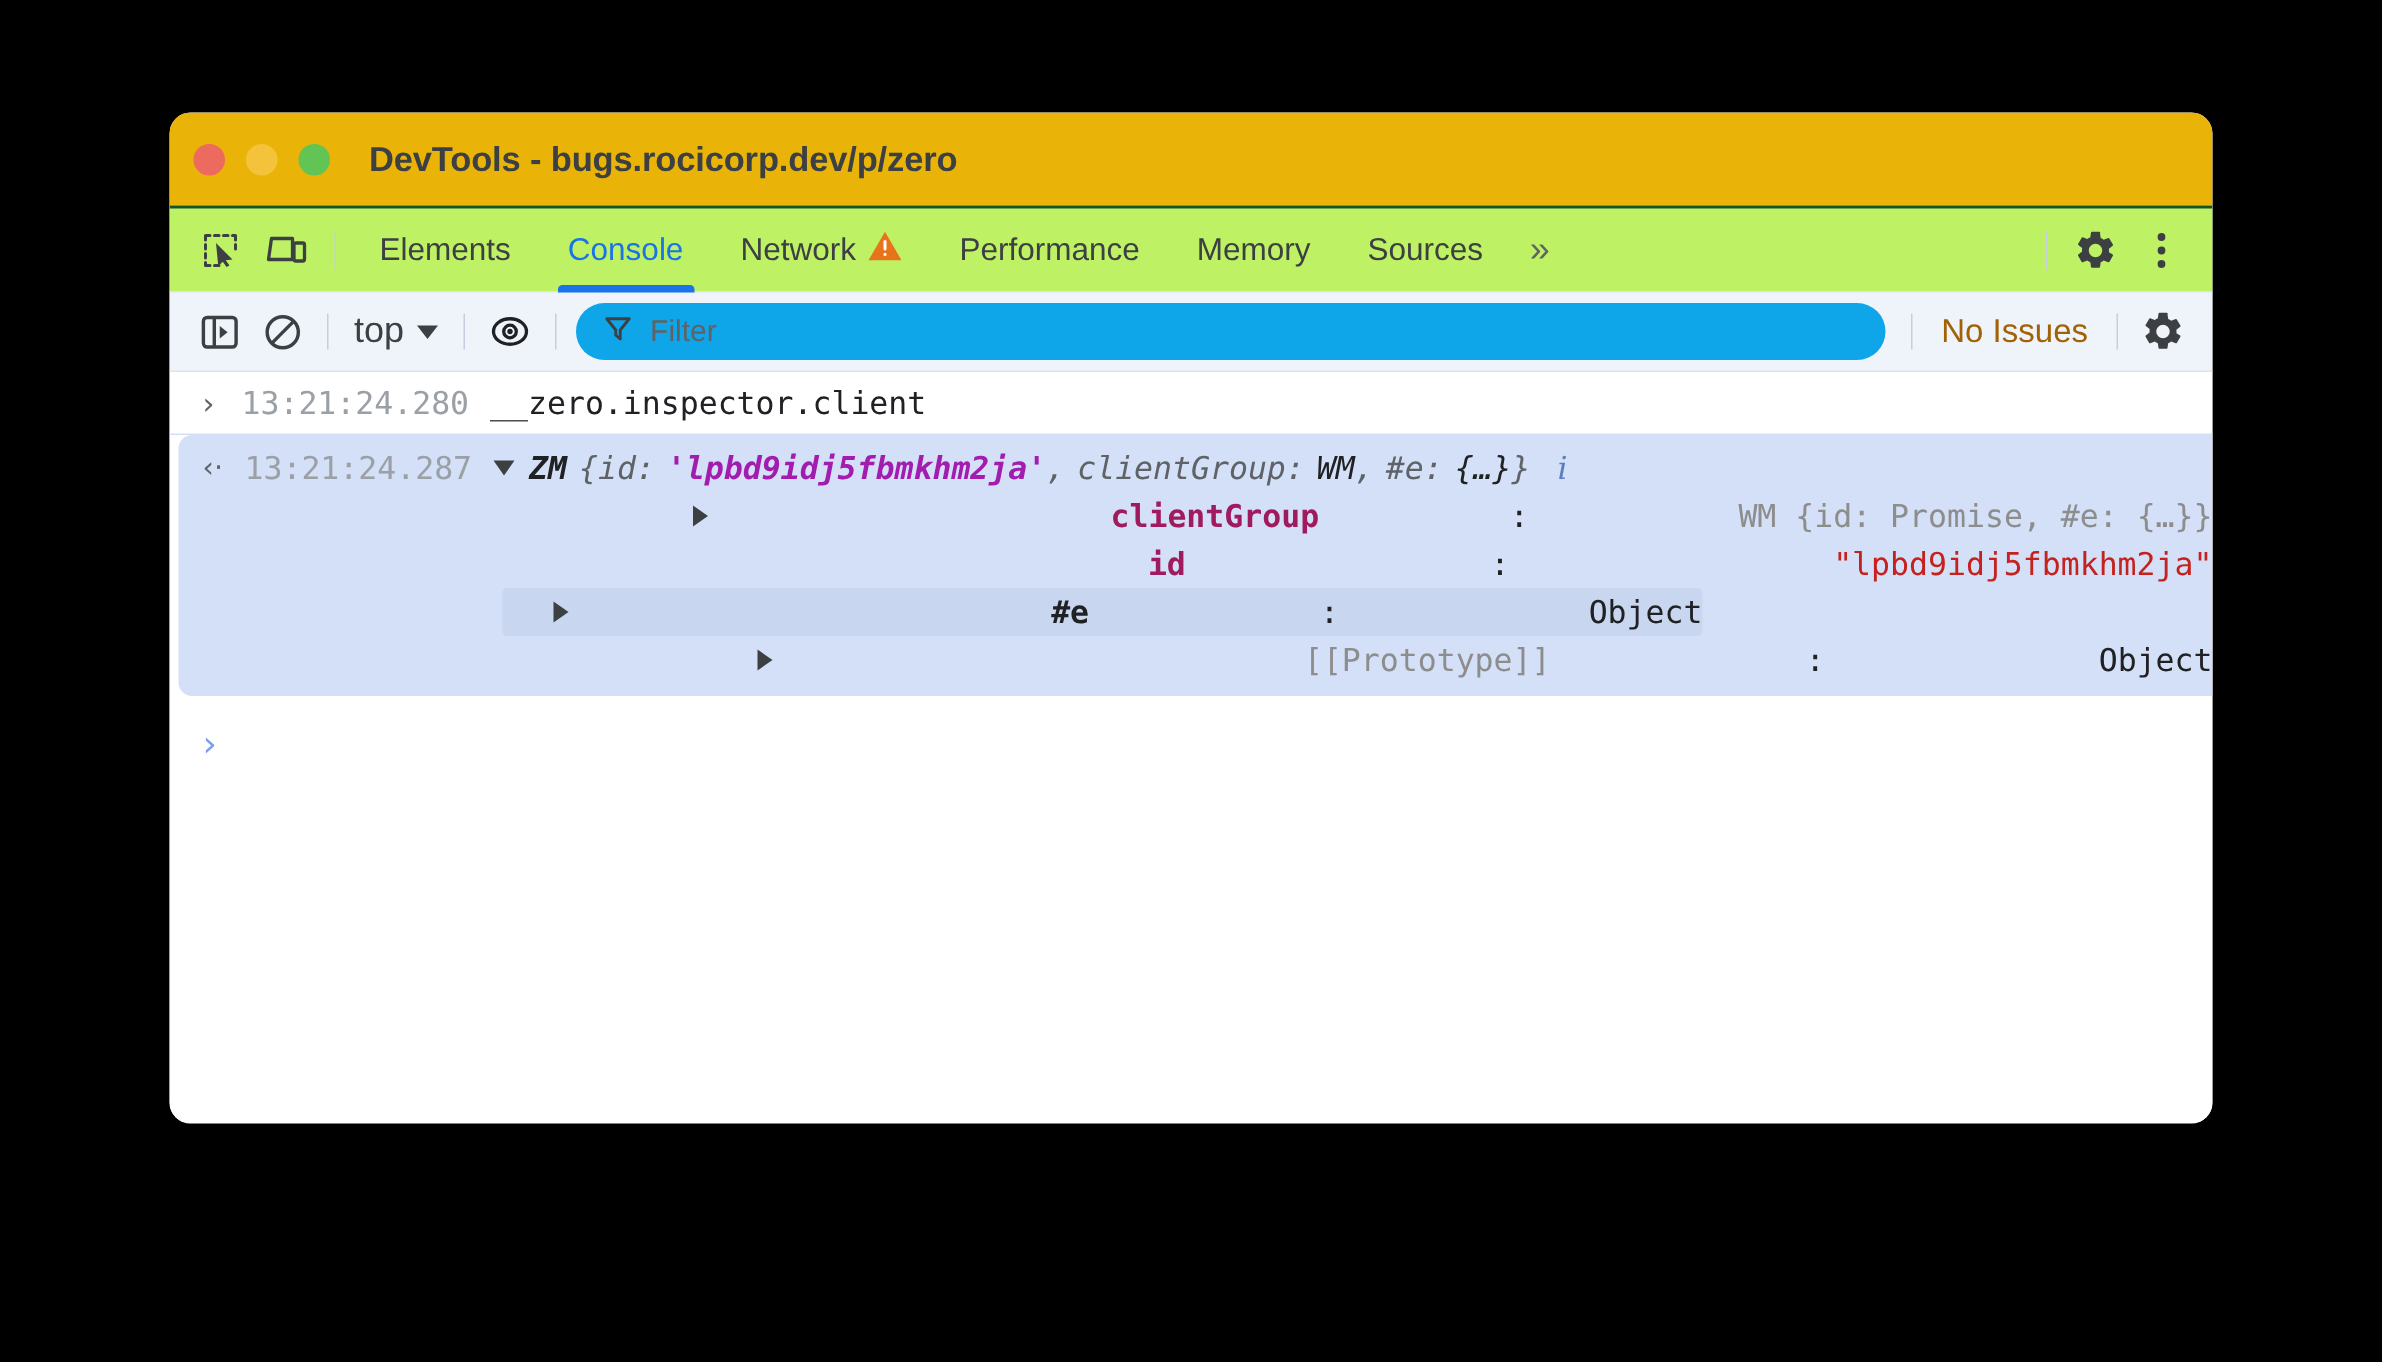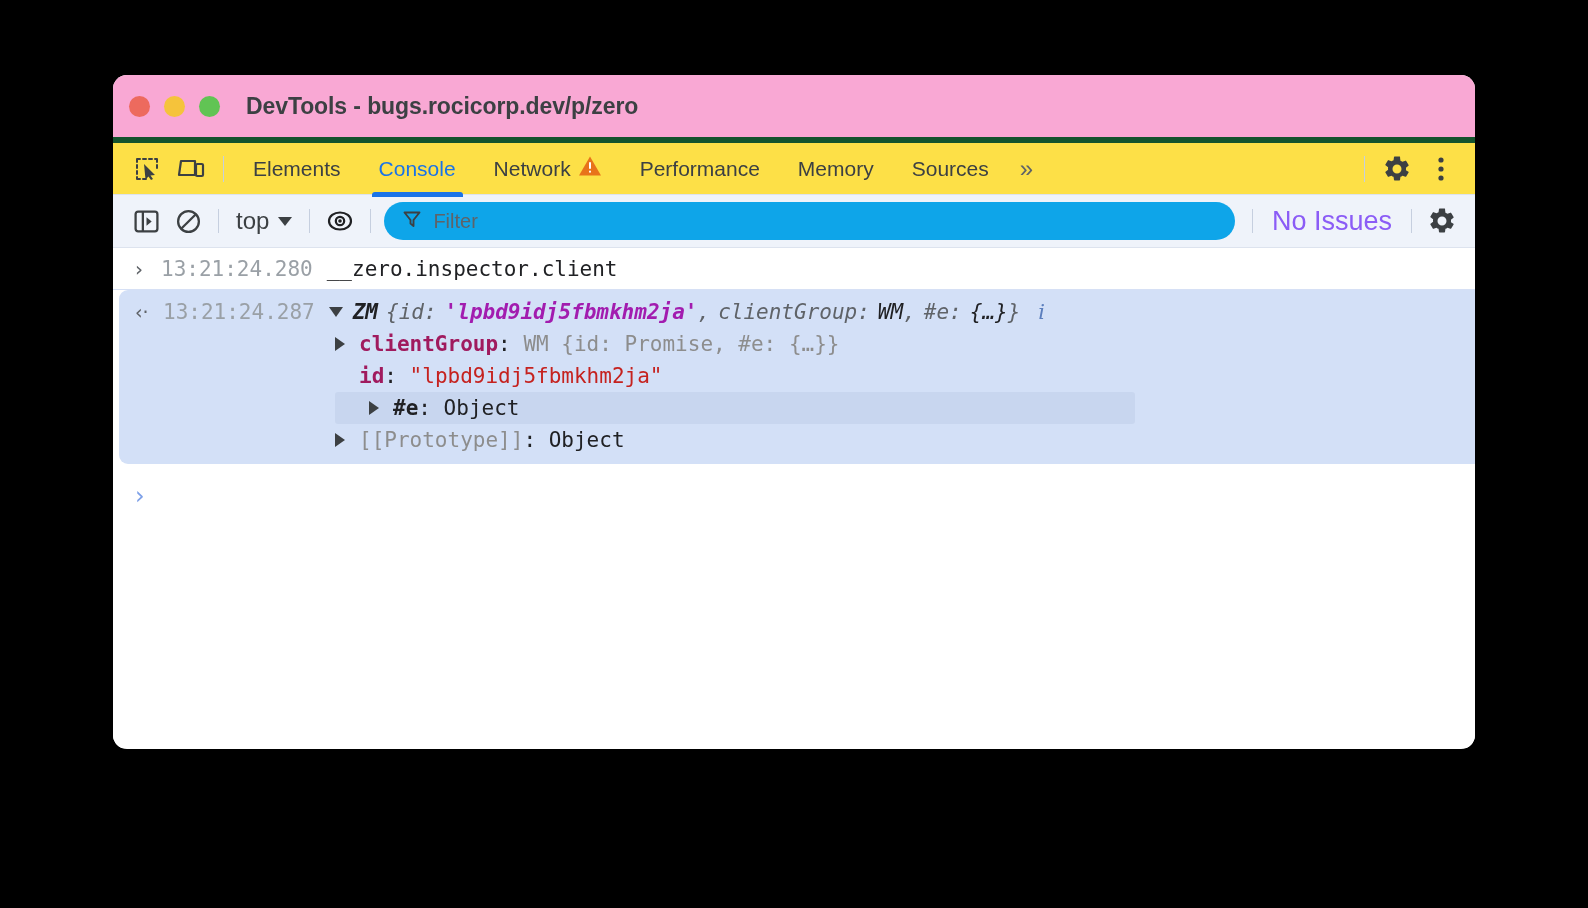--- a/index.html
+++ b/index.html
@@ -20,21 +20,21 @@
     width: 1362px;
     height: 674px;
     background: #ffffff;
     border-radius: 14px;
     overflow: hidden;
   }
 
   
   #titlebar {
     height: 62px;
-    background: #f9a8d4;
+    background: #eab308;
     display: flex;
     align-items: center;
     padding-left: 16px;
     box-sizing: border-box;
   }
   .traffic-lights {
     display: flex;
     align-items: center;
     gap: 14px;
     margin-right: 26px;
@@ -51,22 +51,22 @@
     font-size: 23px;
     font-weight: bold;
     color: #3c4043;
     letter-spacing: -0.1px;
     white-space: nowrap;
   }
 
   
   #tabbar {
     height: 57px;
-    background: #fde047;
-    border-top: 6px solid #14532d;
+    background: #bef264;
+    border-top: 2px solid #14532d;
     display: flex;
     align-items: center;
     padding-left: 12px;
     box-sizing: border-box;
     position: relative;
   }
   .tb-icon-btn {
     width: 44px;
     height: 40px;
     display: flex;
@@ -180,22 +180,22 @@
     outline: none;
     background: transparent;
     font-family: "Liberation Sans", sans-serif;
     font-size: 20px;
     color: #3c4043;
     width: 100%;
     padding: 0;
   }
   #filter-input::placeholder { color: #5f6368; opacity: 1; }
   .ct-text {
-    font-size: 27px;
-    color: #8b5cf6;
+    font-size: 22px;
+    color: #a16207;
     white-space: nowrap;
     padding: 0 10px;
     flex: 0 0 auto;
   }
 
   
   #console-body {
     background: #ffffff;
     height: 500px;
     position: relative;
@@ -274,20 +274,21 @@
   .str-i      { color: #a21caf; font-style: italic; font-weight: bold; }
   .subobj-i   { color: #202124; font-style: italic; }
   .info-i     { color: #5b7ebd; font-style: italic; font-family: "DejaVu Serif", serif; }
 
   .prop-row {
     display: flex;
     align-items: center;
     height: 32px;
     white-space: pre;
     padding-left: 0;
+    justify-content: space-between;
   }
   .prop-indent-narrow { width: 216px; flex: 0 0 auto; }
   .key-own   { color: #a01a5e; font-weight: bold; }
   .key-proto { color: #8d8d8d; }
   .val-plain { color: #202124; }
   .val-str   { color: #c5221f; }
   .val-dim   { color: #8d8d8d; }
   .hash      { color: #202124; font-weight: bold; }
 
   #row-hash {

